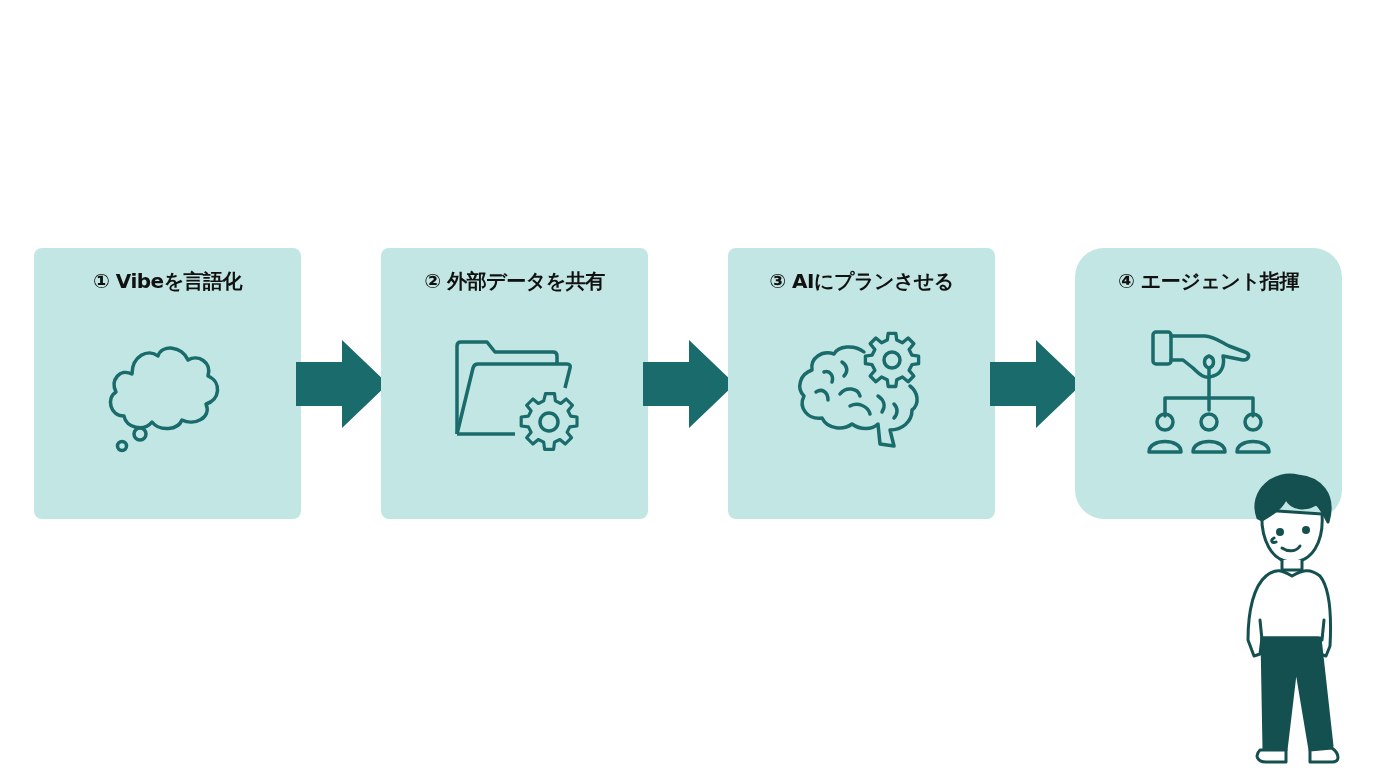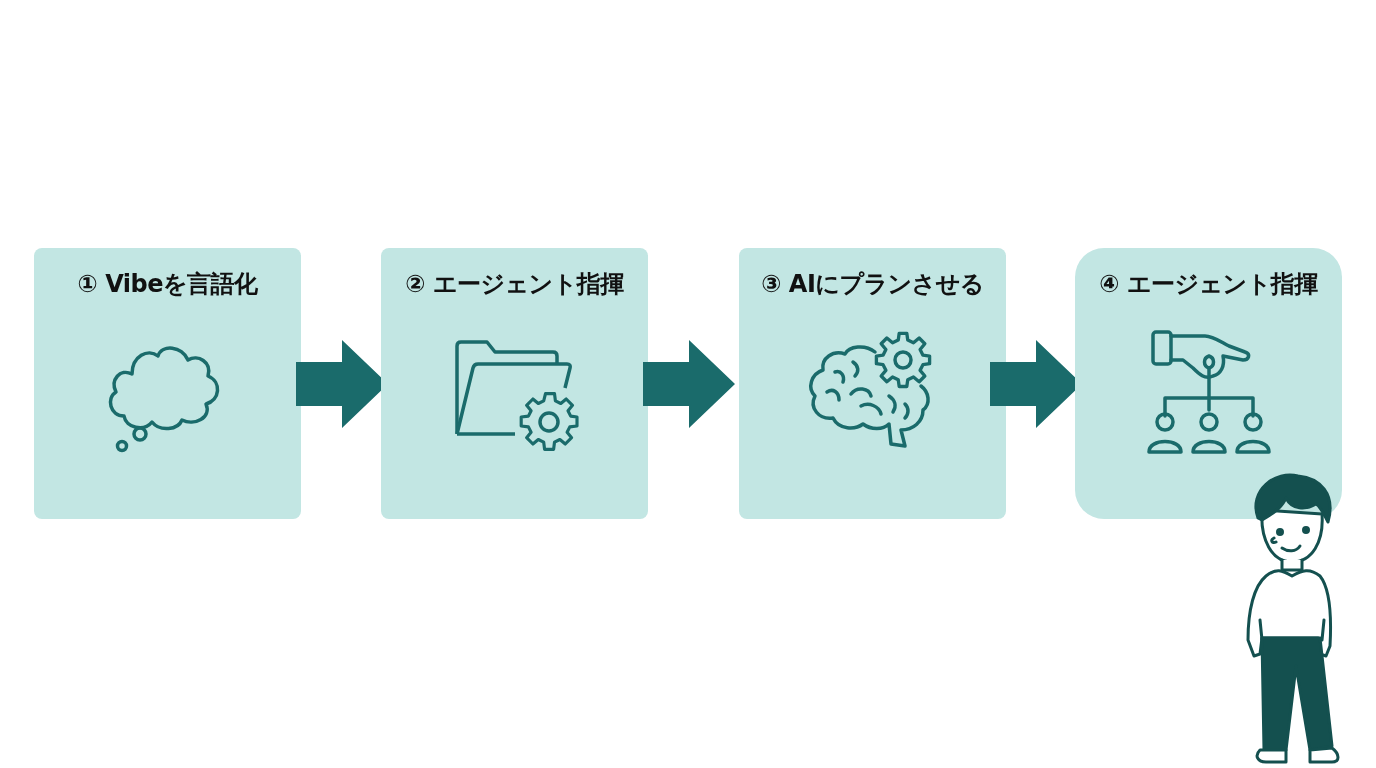--- a/index.html
+++ b/index.html
@@ -7,21 +7,21 @@
       width:1376px; height:768px; position:relative; overflow:hidden;
       background:#ffffff;
       font-family:"DejaVu Sans", "Liberation Sans", sans-serif;
     }
     .card {
       position:absolute; top:248px; width:267px; height:271px;
       background:#c2e6e3; border-radius:8px;
     }
     .card-title {
       position:absolute; left:0; right:0; top:20px;
-      text-align:center; font-weight:bold; font-size:24px; color:#111;
+      text-align:center; font-weight:bold; font-size:20px; color:#111;
       letter-spacing:-0.5px; white-space:nowrap;
     }
     .card-icon { position:absolute; }
     .arrow { position:absolute; top:340px; width:94px; height:88px; }
     .person { position:absolute; left:1236px; top:470px; width:116px; height:298px; }
   </style>
 </head>
 <body>
 
 <div class="card" style="left:34px;">
@@ -33,39 +33,39 @@
   </svg>
 </div>
 
 <div class="arrow" style="left:296px;">
   <svg width="94" height="88" viewBox="0 0 94 88">
       <polygon points="0,22 46,22 46,0 92,44 46,88 46,66 0,66" fill="#1a6b6b"></polygon>
     </svg>
 </div>
 
 <div class="card" style="left:381px;">
-  <div class="card-title">② エージェント指揮</div>
+  <div class="card-title">② 外部データを共有</div>
   <svg class="card-icon" style="left:72px;top:90px;" width="130" height="120" viewBox="0 0 130 120">
     <path d="M4 96 L4 8 Q4 4 8 4 L34 4 L42 14 L100 14 Q104 14 104 18 L104 26" fill="none" stroke="#1a6b6b" stroke-width="3.5" stroke-linejoin="round"></path>
     <path d="M4 96 L20 30 Q21 26 25 26 L114 26 Q118 26 117 30 L112 50" fill="none" stroke="#1a6b6b" stroke-width="3.5" stroke-linejoin="round"></path>
     <path d="M4 96 L62 96" fill="none" stroke="#1a6b6b" stroke-width="3.5"></path>
     <g transform="translate(96,84)" fill="none" stroke="#1a6b6b" stroke-width="3.5" stroke-linejoin="round">
       <path d="M-5,-26 L5,-26 L6,-18 L12,-15 L18,-20 L25,-13 L20,-7 L23,-1 L30,0 L30,10 L22,11 L19,17 L24,23 L17,30 L11,25 L5,28 L4,36 L-6,36 L-7,28 L-13,25 L-19,30 L-26,23 L-21,17 L-24,11 L-32,10 L-32,0 L-24,-1 L-21,-7 L-26,-13 L-19,-20 L-13,-15 L-7,-18 Z" transform="translate(1,-5) scale(0.9)"></path>
       <circle cx="0" cy="0" r="9"></circle>
     </g>
   </svg>
 </div>
 
 <div class="arrow" style="left:643px;">
   <svg width="94" height="88" viewBox="0 0 94 88">
       <polygon points="0,22 46,22 46,0 92,44 46,88 46,66 0,66" fill="#1a6b6b"></polygon>
     </svg>
 </div>
 
-<div class="card" style="left:728px;margin-left:11px;">
+<div class="card" style="left:728px;">
   <div class="card-title">③ AIにプランさせる</div>
   <svg class="card-icon" style="left:66px;top:82px;" width="135" height="128" viewBox="0 0 135 128">
     <g fill="none" stroke="#1a6b6b" stroke-width="3.5" stroke-linecap="round" stroke-linejoin="round">
       <path d="M70 22 C60 14 44 16 40 24 C28 20 16 28 18 40 C6 44 2 58 10 66 C4 78 14 90 28 88 C34 100 50 100 58 94 C66 100 78 100 84 94 L86 114 L100 116 L96 100 C108 100 118 92 118 80 C126 74 124 62 116 56"></path>
       <path d="M30 42 C36 40 40 46 38 52"></path>
       <path d="M48 32 C54 36 54 42 50 46"></path>
       <path d="M22 62 C28 58 34 62 34 70"></path>
       <path d="M46 64 C52 56 64 58 66 66"></path>
       <path d="M56 76 C64 72 74 76 76 84"></path>
       <path d="M84 66 C90 70 92 76 88 82"></path>

